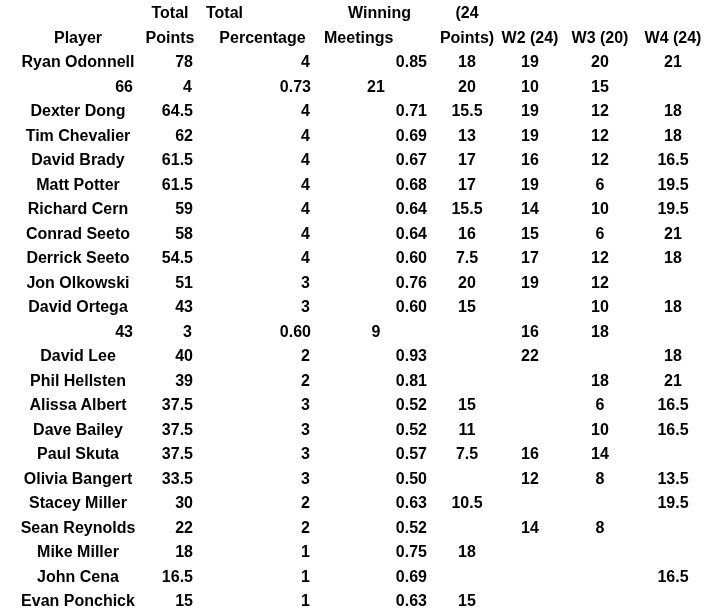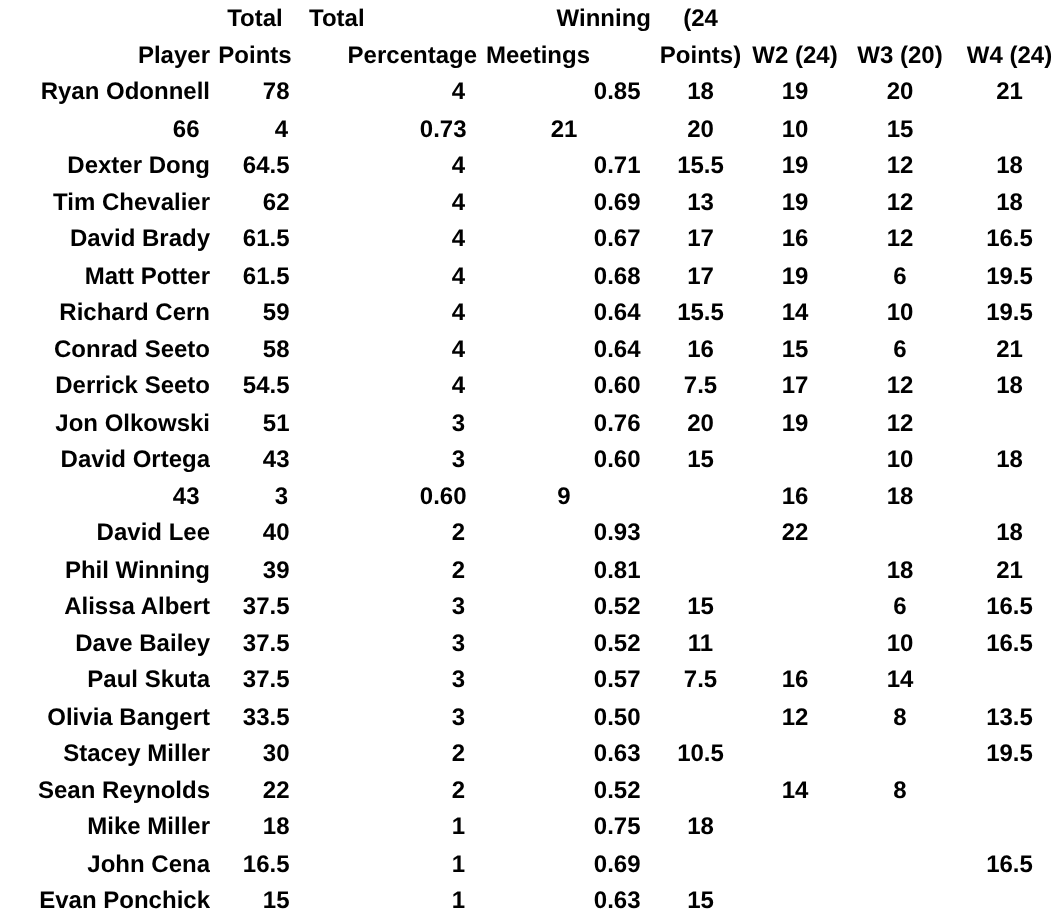--- a/index.html
+++ b/index.html
@@ -24,28 +24,28 @@
     display: grid;
     grid-template-columns: 140px 60px 118px 116px 66px 60px 80px 66px;
     height: 24.5px;
     align-items: center;
   }
   .cell {
     white-space: nowrap;
     overflow: hidden;
     line-height: 24.5px;
   }
-  .left   { text-align: right;  padding-left: 16px; }
+  .left   { text-align: center;  padding-left: 16px; }
   .center { text-align: center; }
   .right  { text-align: right; }
   .c1.right { padding-right: 7px; }
   .c2.right { padding-right: 8px; }
   .c3.right { padding-right: 7px; }
   .hleft  { text-align: left; padding-left: 6px; }
-  .hleft2 { text-align: right; padding-left: 7px; }
+  .hleft2 { text-align: center; padding-left: 7px; }
   .small  { font-size: 16px; }
 </style>
 </head>
 <body>
 
 <div class="sheet" id="sheet">
 
   <div class="row">
     <div class="cell c0 left"></div>
     <div class="cell c1 center">Total</div>
@@ -190,21 +190,21 @@
     <div class="cell c0 left small">David Lee</div>
     <div class="cell c1 right small">40</div>
     <div class="cell c2 right">2</div>
     <div class="cell c3 right">0.93</div>
     <div class="cell c4 center"></div>
     <div class="cell c5 center">22</div>
     <div class="cell c6 center"></div>
     <div class="cell c7 center">18</div>
   </div>
     <div class="row">
-    <div class="cell c0 left">Phil Winning</div>
+    <div class="cell c0 left">Phil Hellsten</div>
     <div class="cell c1 right">39</div>
     <div class="cell c2 right">2</div>
     <div class="cell c3 right">0.81</div>
     <div class="cell c4 center"></div>
     <div class="cell c5 center"></div>
     <div class="cell c6 center">18</div>
     <div class="cell c7 center">21</div>
   </div>
     <div class="row">
     <div class="cell c0 left">Alissa Albert</div>

